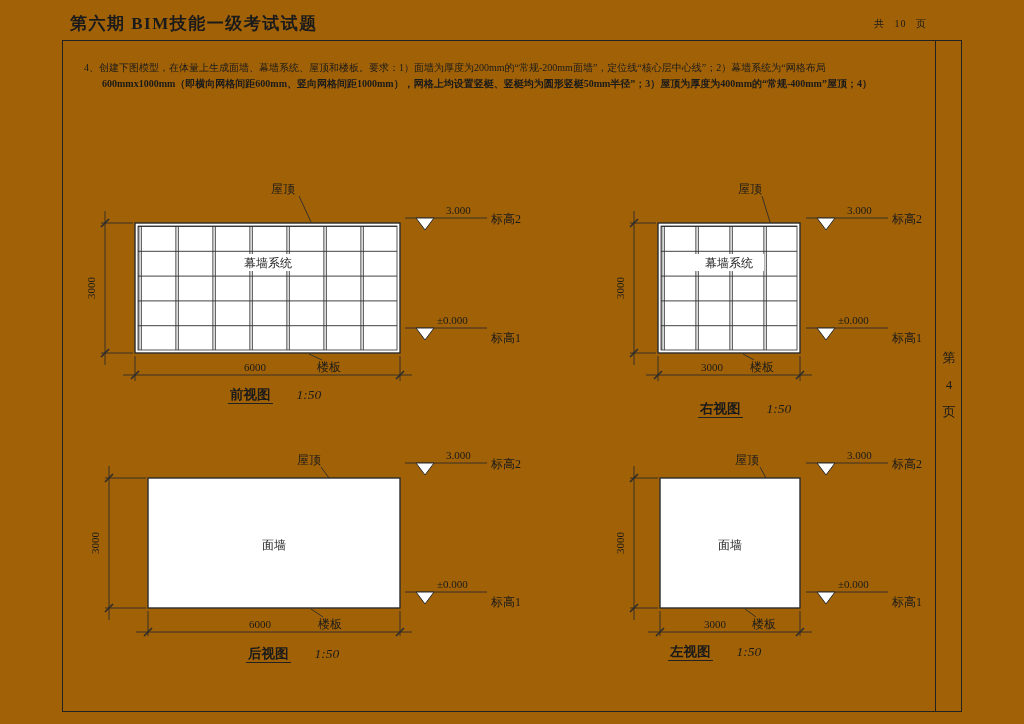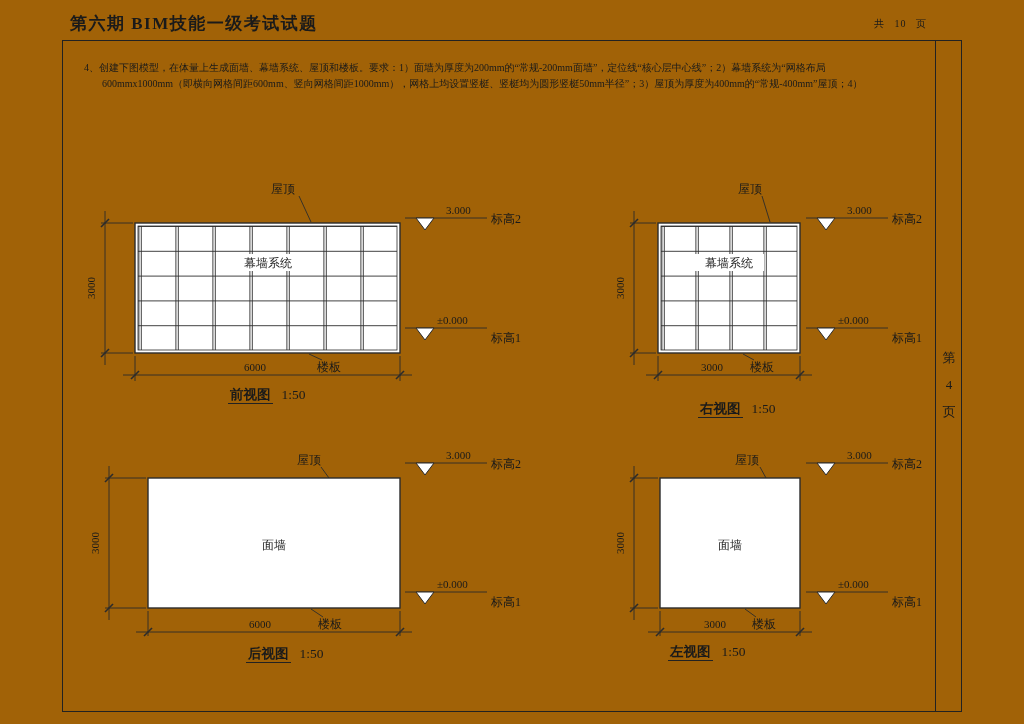--- a/index.html
+++ b/index.html
@@ -9,33 +9,33 @@
     font-family:"Liberation Serif", serif; color:#1a1a1a;
   }
   .page { position:absolute; inset:0; background:#a16207; }
   .header-title { position:absolute; left:70px; top:12px; font-size:17px; font-weight:bold; letter-spacing:1.5px; }
   .header-pages { position:absolute; left:874px; top:17px; font-size:10px; word-spacing:6px; letter-spacing:1px; }
   .frame { position:absolute; left:62px; top:40px; width:900px; height:672px; border:1.2px solid #222; }
   .divider { position:absolute; left:935px; top:40px; width:1px; height:672px; background:#222; }
   .side-page { position:absolute; left:936px; top:344px; width:26px; text-align:center; font-size:13px; }
   .side-page span { display:block; line-height:27px; }
   .question { position:absolute; left:84px; top:60px; width:856px; font-size:10px; line-height:16px; }
-  .q2, .q3 { padding-left:18px; }
+  .q2, .q3 { padding-left:18px;font-weight:bold; }
   svg.drawing { position:absolute; overflow:visible; }
   svg text { font-family:"Liberation Serif", serif; fill:#1a1a1a; }
   .lbl { font-size:12px; }
   .dim { font-size:11px; }
   .wall { fill:#ffffff; stroke:#2b2b2b; stroke-width:1.4; }
   .innerwall { stroke:#2b2b2b; stroke-width:0.8; }
   .thin { stroke:#2b2b2b; stroke-width:0.9; }
   .tick { stroke:#2b2b2b; stroke-width:1.6; }
   .tri { fill:#ffffff; stroke:#2b2b2b; stroke-width:1; }
   .caption { position:absolute; font-size:13.5px; white-space:nowrap; }
   .caption .vname { border-bottom:1.5px solid #222; padding:0 2px 1px;font-weight:bold; }
-  .caption .vscale { margin-left:9px; }
+  .caption .vscale { margin-left:24px;font-style:italic; }
 </style>
 </head>
 <body>
 
 <div class="page">
 
   <div class="header-title">第六期 BIM技能一级考试试题</div>
   <div class="header-pages">共 10 页</div>
 
   <div class="frame"></div>

